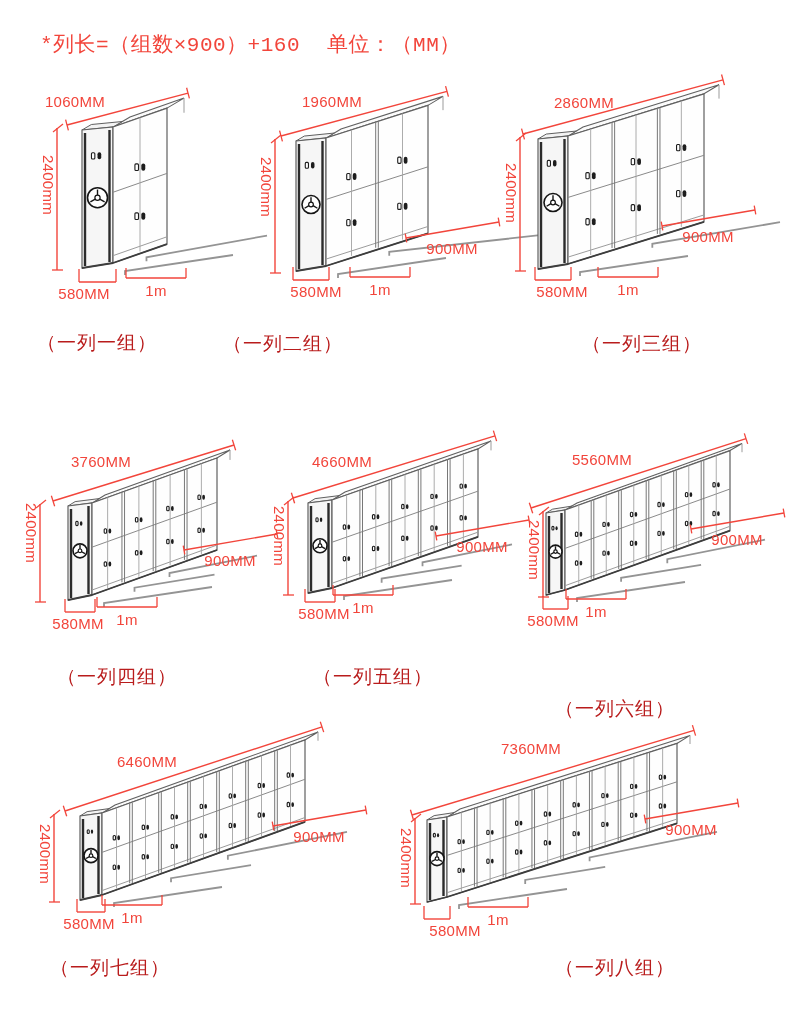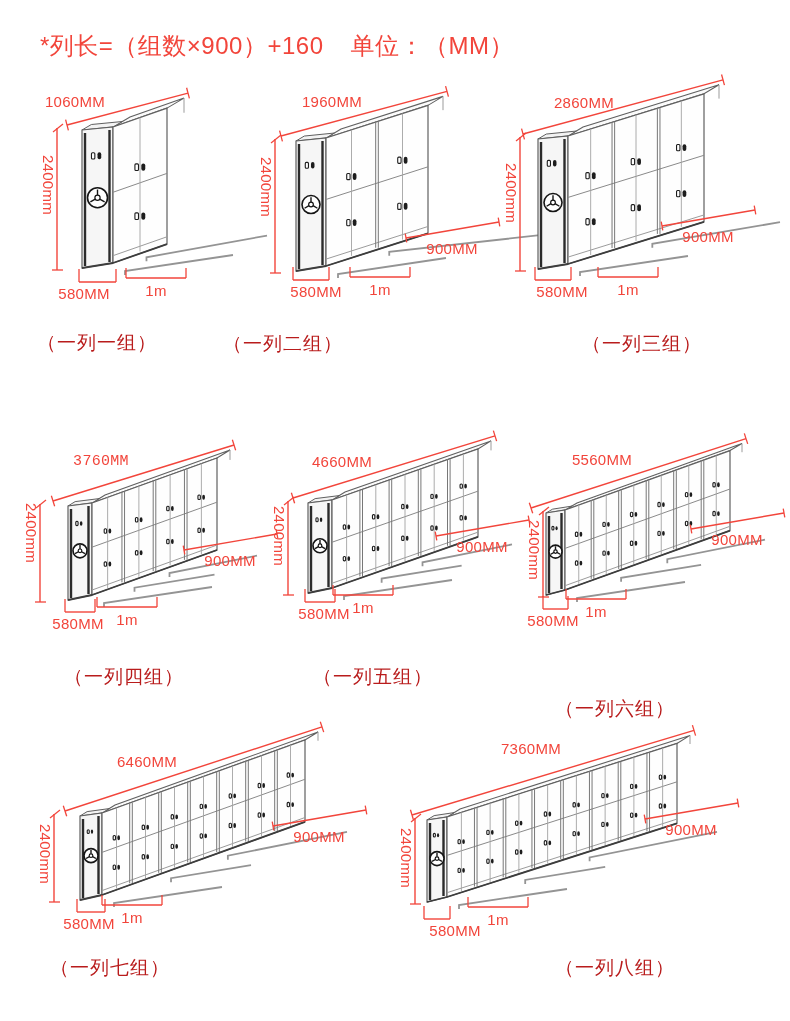--- a/index.html
+++ b/index.html
@@ -3,22 +3,22 @@
 <meta charset="utf-8">
 <style>
   html,body{margin:0;padding:0;}
   body{
     width:790px;height:1021px;position:relative;overflow:hidden;background:#ffffff;
     font-family:"Liberation Sans","DejaVu Sans",sans-serif;
   }
   .stage{position:absolute;left:0;top:0;width:790px;height:1021px;}
   #drawings{position:absolute;left:0;top:0;}
   .header{
-    position:absolute;left:40px;top:30px;font-size:24px;color:#f2453b;
-    white-space:nowrap;letter-spacing:.5px;
+    position:absolute;left:40px;top:30px;font-size:21px;color:#f2453b;
+    white-space:nowrap;letter-spacing:.5px;font-family:Liberation Mono, monospace;
   }
   .header .unit{margin-left:27px;}
   .dim{
     position:absolute;transform:translate(-50%,-50%);font-size:15px;color:#f2453b;
     white-space:nowrap;letter-spacing:.3px;
   }
   .dim.rot{transform:translate(-50%,-50%) rotate(90deg);}
   .caption{
     position:absolute;transform:translate(-50%,-50%);font-size:19px;color:#b91c1c;
     white-space:nowrap;letter-spacing:1px;
@@ -788,26 +788,26 @@
       <div class="dim" style="left: 316px; top: 291px;">580MM</div>
       <div class="dim" style="left: 380px; top: 289px;">1m</div>
       <div class="dim" style="left: 452px; top: 248px;">900MM</div>
       <div class="caption" style="left: 283px; top: 344px;">（一列二组）</div>
       <div class="dim" style="left: 584px; top: 102px;">2860MM</div>
       <div class="dim rot" style="left: 511px; top: 193px;">2400mm</div>
       <div class="dim" style="left: 562px; top: 291px;">580MM</div>
       <div class="dim" style="left: 628px; top: 289px;">1m</div>
       <div class="dim" style="left: 708px; top: 236px;">900MM</div>
       <div class="caption" style="left: 615px; top: 344px; margin-left: 27px;">（一列三组）</div>
-      <div class="dim" style="left: 101px; top: 461px; font-family: Liberation Mono, monospace;">3760MM</div>
+      <div class="dim" style="left: 101px; top: 461px;">3760MM</div>
       <div class="dim rot" style="left: 31px; top: 533px;">2400mm</div>
       <div class="dim" style="left: 78px; top: 623px;">580MM</div>
       <div class="dim" style="left: 127px; top: 619px;">1m</div>
       <div class="dim" style="left: 230px; top: 560px;">900MM</div>
-      <div class="caption" style="left: 117px; top: 677px; margin-left: 7px;">（一列四组）</div>
+      <div class="caption" style="left: 117px; top: 677px;">（一列四组）</div>
       <div class="dim" style="left: 342px; top: 461px;">4660MM</div>
       <div class="dim rot" style="left: 279px; top: 536px;">2400mm</div>
       <div class="dim" style="left: 324px; top: 613px;">580MM</div>
       <div class="dim" style="left: 363px; top: 607px;">1m</div>
       <div class="dim" style="left: 482px; top: 546px;">900MM</div>
       <div class="caption" style="left: 373px; top: 677px;">（一列五组）</div>
       <div class="dim" style="left: 602px; top: 459px;">5560MM</div>
       <div class="dim rot" style="left: 534px; top: 550px;">2400mm</div>
       <div class="dim" style="left: 553px; top: 620px;">580MM</div>
       <div class="dim" style="left: 596px; top: 611px;">1m</div>

